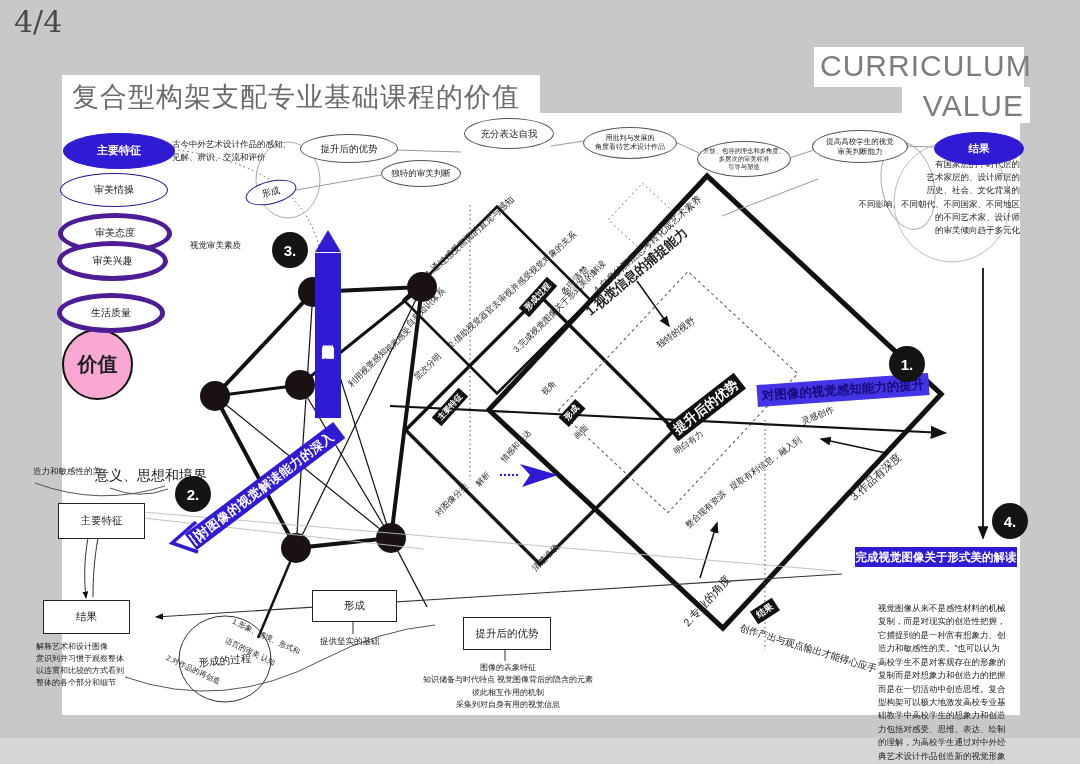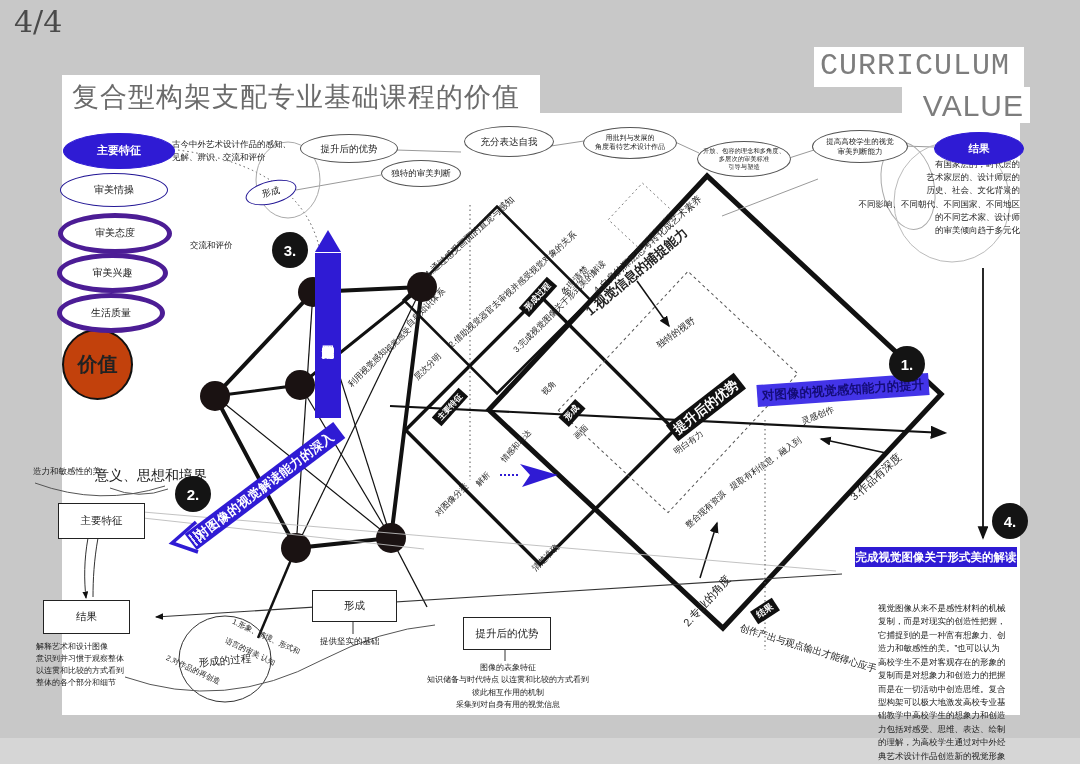--- a/index.html
+++ b/index.html
@@ -4,21 +4,21 @@
 <style>
   html,body{margin:0;padding:0;}
   body{width:1080px;height:764px;position:relative;overflow:hidden;
        background:#c8c8c8;font-family:"Liberation Sans",sans-serif;color:#222;}
   .abs{position:absolute;}
   #page{left:62px;top:113px;width:958px;height:602px;background:#fff;}
   #bottom-strip{left:0;top:738px;width:1080px;height:26px;background:#d6d6d6;}
   #title-band{left:62px;top:75px;width:478px;height:38px;background:#fff;}
   #page-title{left:72px;top:79px;font-size:27px;font-weight:normal;color:#6b6b6b;letter-spacing:1px;}
   #page-indicator{left:14px;top:4px;font-family:"DejaVu Serif",serif;font-size:30px;color:#4a4a4a;}
-  #brand1-band{left:814px;top:47px;width:210px;height:40px;background:#fff;text-align:left;font-family:Liberation Mono, monospace;}
+  #brand1-band{left:814px;top:47px;width:210px;height:40px;background:#fff;text-align:center;}
   #brand2-band{left:902px;top:87px;width:128px;height:36px;background:#fff;text-align:right;}
   .brand{font-size:30px;color:#7d7d7d;letter-spacing:1px;line-height:38px;padding:0 6px;}
   svg.layer{position:absolute;left:0;top:0;}
   
   .oval{position:absolute;border-radius:50%;display:flex;align-items:center;justify-content:center;
         text-align:center;line-height:1.25;white-space:pre-line;background:#fff;}
   .oval.plain{border:1px solid #555;color:#222;}
   .oval.thin{border:5px solid #4c1d95;color:#222;}
   .oval.navy{border:1.6px solid #241896;color:#222;}
   .oval.blue{background:#2f1bd4;border:1px solid #2f1bd4;color:#fff;font-weight:bold;}
@@ -35,21 +35,21 @@
   #banner-judgement{left:315px;top:253px;width:26px;height:165px;
       writing-mode:vertical-rl;text-orientation:upright;font-size:12px;line-height:26px;letter-spacing:0;}
   #banner-interpretation{left:172px;top:476px;width:186px;height:20px;font-size:12.5px;
       transform:rotate(-37deg);letter-spacing:0.5px;}
   #banner-interpretation::before{content:"";position:absolute;left:2px;top:3px;bottom:3px;width:12px;
       background:repeating-linear-gradient(90deg,rgba(255,255,255,.85) 0 2px,transparent 2px 5px);}
   #banner-perception{left:757px;top:379px;width:172px;height:22px;font-size:12.5px;
       transform:rotate(-4deg);background:#4334e8;color:#140c78;}
   #banner-creation{left:855px;top:547px;width:162px;height:20px;font-size:11.5px;}
   #value-circle{left:62px;top:329px;width:67px;height:67px;border:2.5px solid #111;border-radius:50%;
-      display:flex;align-items:center;justify-content:center;font-size:20px;font-weight:600;background:#c2410c;}
+      display:flex;align-items:center;justify-content:center;font-size:20px;font-weight:600;background:#f9a8d4;}
   #para-result-top{left:850px;top:158px;width:170px;text-align:right;font-size:8.5px;line-height:1.55;}
   #para-bottom-right{left:878px;top:574px;width:136px;font-size:8.5px;line-height:1.58;text-align:justify;margin-top:28px;}
   #note-perception-src{left:172px;top:138px;width:212px;text-align:left;font-size:8.5px;}
   #note-quality{left:190px;top:239px;font-size:8.5px;}
   #label-think{left:33px;top:465px;font-size:8.5px;}
   #label-meaning{left:95px;top:465px;font-size:14px;}
   #box-feature{left:58px;top:503px;width:85px;height:34px;}
   #box-result{left:43px;top:600px;width:85px;height:32px;}
   #note-result{left:36px;top:641px;width:125px;font-size:8px;line-height:1.5;}
   #box-form{left:312px;top:590px;width:83px;height:30px;}
@@ -165,40 +165,40 @@
     <path d="M500,475 L520,475" stroke="#2f1bd4" stroke-width="2" stroke-dasharray="2 2" fill="none"></path>
     <path d="M196,522 L172,543 L198,552" fill="none" stroke="#2f1bd4" stroke-width="3.5"></path>
     <polygon points="328,230 315,252 341,252" fill="#2f1bd4"></polygon>
   </g>
 </svg>
 
 <div class="abs" id="value-circle">价值</div>
 
 <div class="note abs" id="note-perception-src">古今中外艺术设计作品的感知、
 见解、辨识、交流和评价</div>
-<div class="note abs" id="note-quality">交流和评价</div>
+<div class="note abs" id="note-quality">视觉审美素质</div>
 <div class="note abs" id="para-result-top">有国家层的，时代层的
 艺术家层的、设计师层的
 历史、社会、文化背景的
 不同影响、不同朝代、不同国家、不同地区
 的不同艺术家、设计师
 的审美倾向趋于多元化</div>
 <div class="note abs" id="label-think">造力和敏感性的美</div>
 <div class="note abs" id="label-meaning">意义、思想和境界</div>
 <div class="rect-box" id="box-feature">主要特征</div>
 <div class="rect-box" id="box-result">结果</div>
 <div class="note abs" id="note-result">解释艺术和设计图像
 意识到并习惯于观察整体
 以连贯和比较的方式看到
 整体的各个部分和细节</div>
 <div class="rect-box" id="box-form">形成</div>
 <div class="note abs" id="note-form">提供坚实的基础</div>
 <div class="rect-box" id="box-advantage">提升后的优势</div>
 <div class="note abs" id="note-advantage">图像的表象特征
-知识储备与时代特点  以连贯和比较的方式看到
+知识储备与时代特点  视觉图像背后的隐含的元素
 彼此相互作用的机制
 采集到对自身有用的视觉信息</div>
 <div class="note abs" id="para-bottom-right">视觉图像从来不是感性材料的机械
 复制，而是对现实的创造性把握，
 它捕捉到的是一种富有想象力、创
 造力和敏感性的美。”也可以认为
 高校学生不是对客观存在的形象的
 复制而是对想象力和创造力的把握
 而是在一切活动中创造思维。复合
 型构架可以极大地激发高校专业基
@@ -215,28 +215,28 @@
 
 <div class="banner" id="banner-judgement">对图像的审美判断能力的升维</div>
 <div class="banner" id="banner-interpretation">对图像的视觉解读能力的深入</div>
 <div class="banner" id="banner-perception">对图像的视觉感知能力的提升</div>
 <div class="banner" id="banner-creation">完成视觉图像关于形式美的解读</div>
 
 <div id="left-ovals">
     <div class="oval blue" style="left: 63px; top: 133px; width: 110px; height: 34px; font-size: 11px;">主要特征</div>
     <div class="oval navy" style="left: 60px; top: 173px; width: 106px; height: 32px; font-size: 10px;">审美情操</div>
     <div class="oval thin" style="left: 58px; top: 213px; width: 104px; height: 31px; font-size: 10px;">审美态度</div>
-    <div class="oval thin" style="left: 57px; top: 253px; width: 101px; height: 30px; font-size: 10px;">审美兴趣</div>
+    <div class="oval thin" style="left: 57px; top: 241px; width: 101px; height: 30px; font-size: 10px;">审美兴趣</div>
     <div class="oval thin" style="left: 57px; top: 293px; width: 98px; height: 30px; font-size: 10px;">生活质量</div>
   </div>
 <div id="top-ovals">
     <div class="oval plain" style="left: 300px; top: 134px; width: 96px; height: 27px; font-size: 9.5px;">提升后的优势</div>
     <div class="oval navy" style="left: 245px; top: 181px; width: 50px; height: 21px; font-size: 9px; transform: rotate(-14deg);">形成</div>
     <div class="oval plain" style="left: 381px; top: 160px; width: 78px; height: 25px; font-size: 8.5px;">独特的审美判断</div>
-    <div class="oval plain" style="left: 464px; top: 126px; width: 88px; height: 29px; font-size: 9.5px;">充分表达自我</div>
+    <div class="oval plain" style="left: 464px; top: 118px; width: 88px; height: 29px; font-size: 9.5px;">充分表达自我</div>
     <div class="oval plain" style="left: 583px; top: 127px; width: 92px; height: 30px; font-size: 7px;">用批判与发展的
 角度看待艺术设计作品</div>
     <div class="oval plain" style="left: 697px; top: 141px; width: 92px; height: 34px; font-size: 6.3px;">开放、包容的理念和多角度、
 多层次的审美标准
 引导与塑造</div>
     <div class="oval plain" style="left: 812px; top: 130px; width: 94px; height: 31px; font-size: 7.5px;">提高高校学生的视觉
 审美判断能力</div>
     <div class="oval blue" style="left: 934px; top: 132px; width: 88px; height: 31px; font-size: 10.5px;">结果</div>
   </div>
 <div id="badges">

